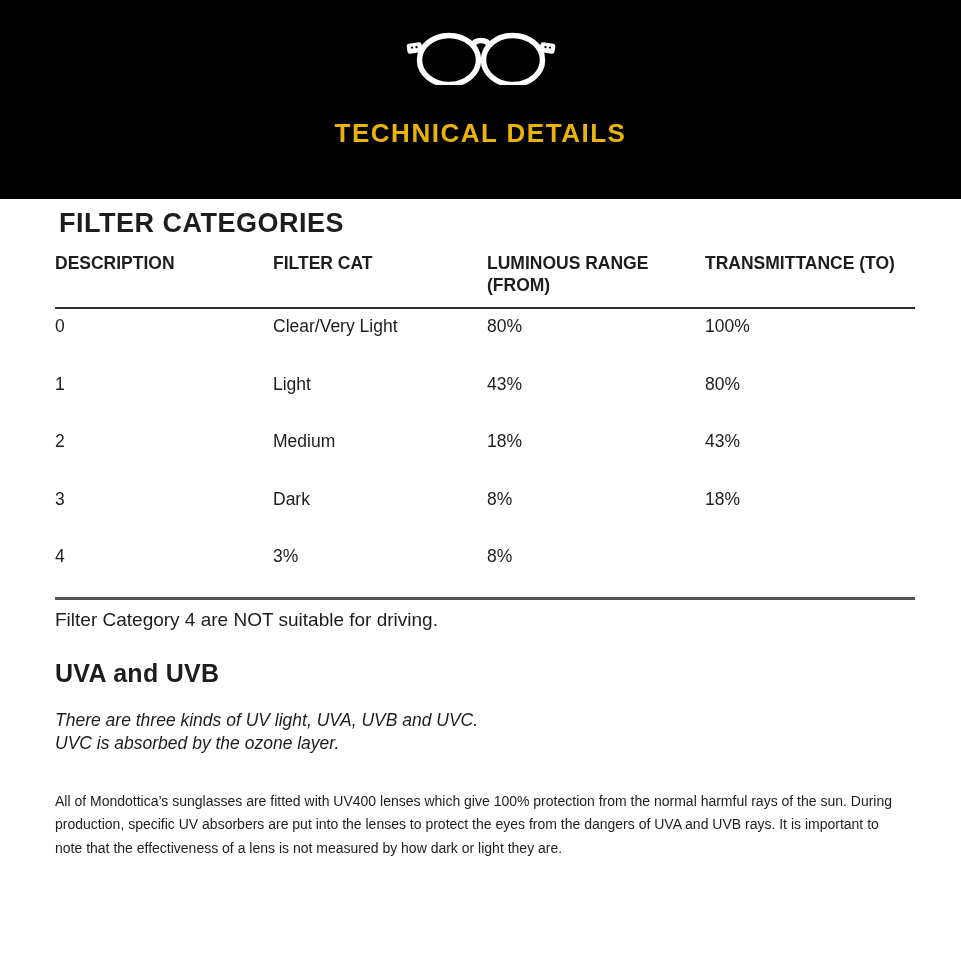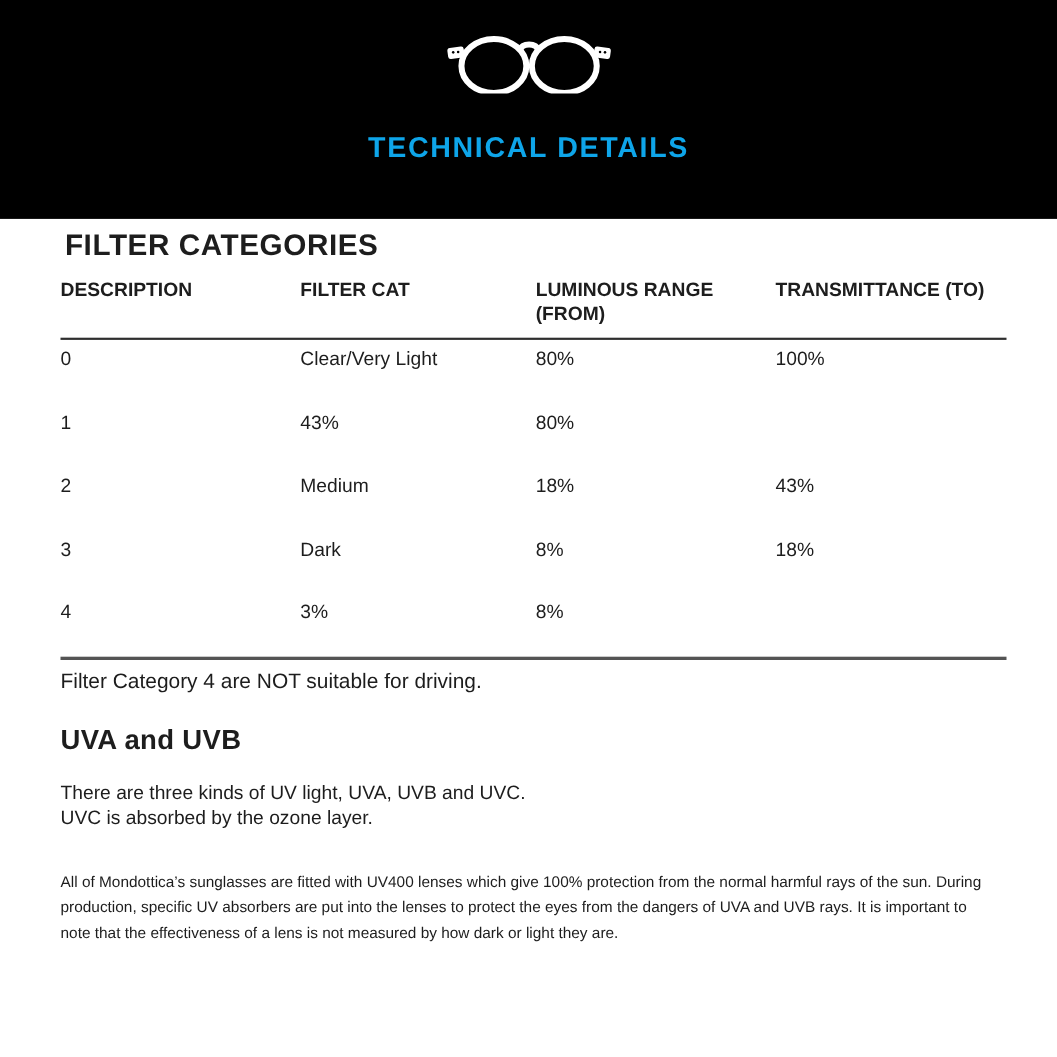--- a/index.html
+++ b/index.html
@@ -12,21 +12,21 @@
   }
   .banner {
     height: 199px;
     background: #000000;
     display: flex;
     flex-direction: column;
     align-items: center;
   }
   .banner .glasses { margin-top: 31px; }
   .banner-title {
-    color: #0ea5e9;
+    color: #eab308;
     font-size: 26px;
     font-weight: 600;
     letter-spacing: 1.5px;
     margin-top: 29px;
     white-space: nowrap;
   }
   .content { padding: 0 46px 0 55px; }
   .section-heading {
     font-size: 27px;
     font-weight: 700;
@@ -64,20 +64,21 @@
     font-size: 25px;
     font-weight: 700;
     margin: 27px 0 0 0;
     line-height: 30px;
     letter-spacing: 0.3px;
   }
   .uv-lines {
     margin-top: 21px;
     font-size: 17.5px;
     line-height: 23.5px;
+    font-style: italic;
   }
   .uv-paragraph {
     margin-top: 34px;
     font-size: 14px;
     line-height: 23.5px;
     max-width: 852px;
   }
 </style>
 </head>
 <body>
@@ -116,20 +117,21 @@
     </div>
     <div class="tbody">
       <div class="trow">
         <div class="cell">0</div>
         <div class="cell">Clear/Very Light</div>
         <div class="cell">80%</div>
         <div class="cell">100%</div>
       </div>
       <div class="trow">
         <div class="cell">1</div>
+        <div class="cell">Light</div>
         <div class="cell">43%</div>
         <div class="cell">80%</div>
       </div>
       <div class="trow">
         <div class="cell">2</div>
         <div class="cell">Medium</div>
         <div class="cell">18%</div>
         <div class="cell">43%</div>
       </div>
       <div class="trow">

